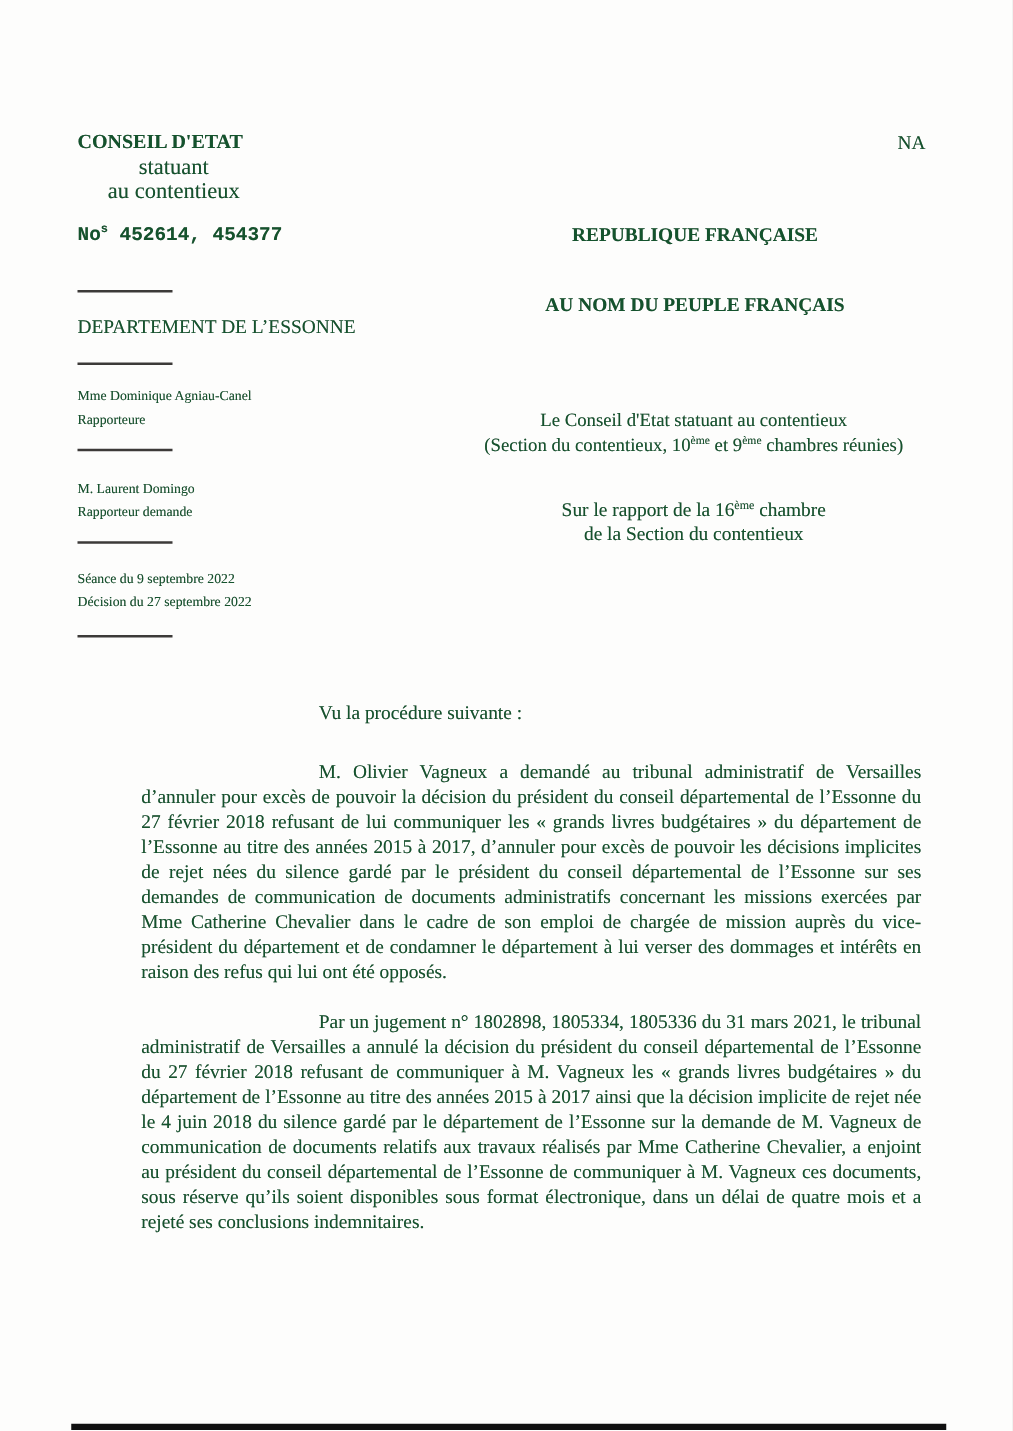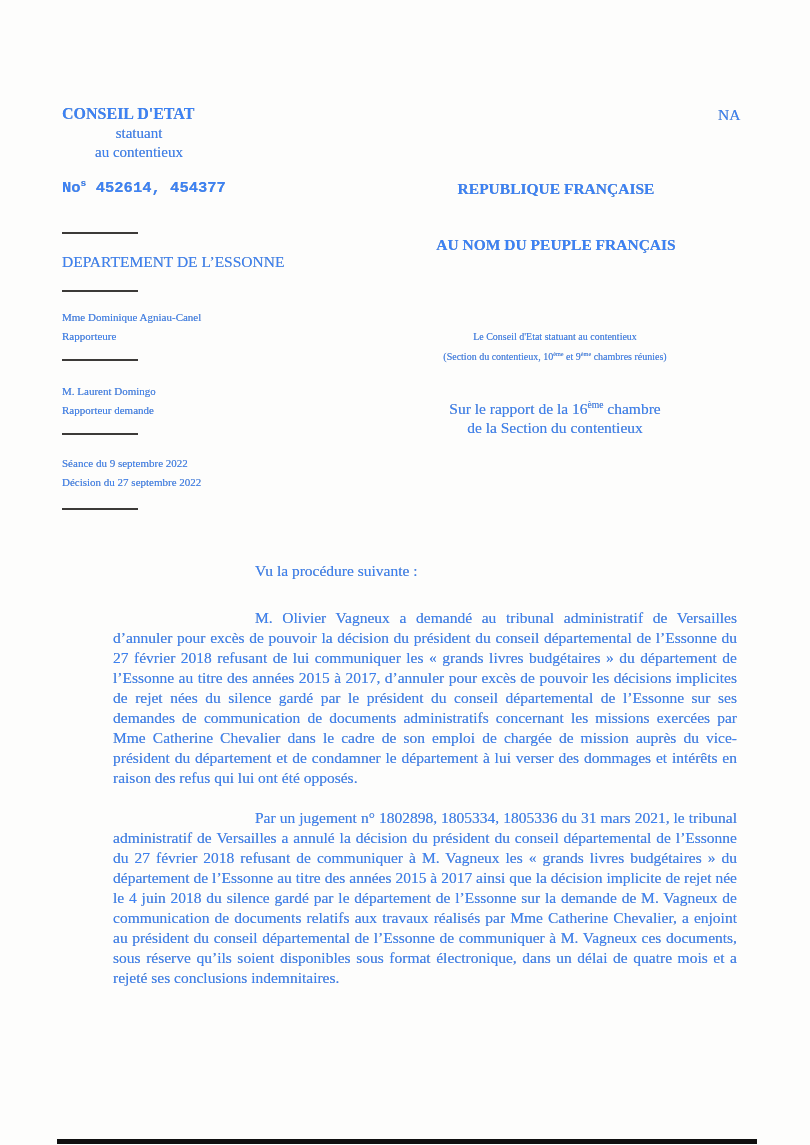--- a/index.html
+++ b/index.html
@@ -2,41 +2,41 @@
 <html lang="fr"><head>
 <meta charset="utf-8">
 <style>
   html,body{margin:0;padding:0;background:#e8e8e8;}
   .page{
     position:relative;
     width:810px;height:1145px;
     margin:0 auto;
     background:#fdfdfc;
     font-family:"Liberation Serif","DejaVu Serif",serif;
-    color:#3b82f6;
+    color:#14532d;
     overflow:hidden;
     text-shadow:0 0 .4px rgba(45,45,45,.45);
   }
   .abs{position:absolute;}
   .fs{font-size:11px;line-height:19px;}
   .court-block{left:62px;top:104px;width:154px;}
   .court-title{font-size:16px;font-weight:bold;line-height:20px;}
-  .court-sub{font-size:15px;line-height:19px;text-align:center;}
+  .court-sub{font-size:18px;line-height:19px;text-align:center;}
   .mark-na{left:718px;top:106px;font-size:15.5px;}
   .case-numbers{left:62px;top:179px;font-size:15.5px;font-weight:bold;font-family:Liberation Mono, monospace;}
   sup{font-size:.62em;line-height:0;}
   .rule{left:62px;width:76px;height:0;border-top:2px solid #3c3a38;}
   .r1{top:232px;} .r2{top:290px;} .r3{top:359px;} .r4{top:433px;} .r5{top:508px;}
   .republic{left:380px;top:180px;width:352px;font-size:15.5px;font-weight:bold;text-align:center;}
   .in-name{left:380px;top:236px;width:352px;font-size:15.5px;font-weight:bold;text-align:center;}
   .party{left:62px;top:253px;font-size:15.5px;}
   .reporter{left:62px;top:308px;}
   .public-reporter{left:62px;top:382px;}
   .dates{left:62px;top:454px;}
-  .formation{left:360px;top:327px;width:390px;font-size:10px;line-height:20px;text-align:center;}
+  .formation{left:360px;top:327px;width:390px;font-size:15px;line-height:20px;text-align:center;}
   .report{left:405px;top:399px;width:300px;font-size:15.5px;line-height:19px;text-align:center;}
   .body-text{left:113px;top:555px;width:624px;font-size:15.5px;line-height:20px;}
   .vu{text-indent:142px;margin:6px 0 27px 0;}
   .para{text-align:justify;text-indent:142px;margin:0 0 20px 0;}
   .scan-bar{left:57px;top:1139px;width:700px;height:5px;background:#101010;}
 </style>
 </head>
 <body>
 
 <div class="page">

